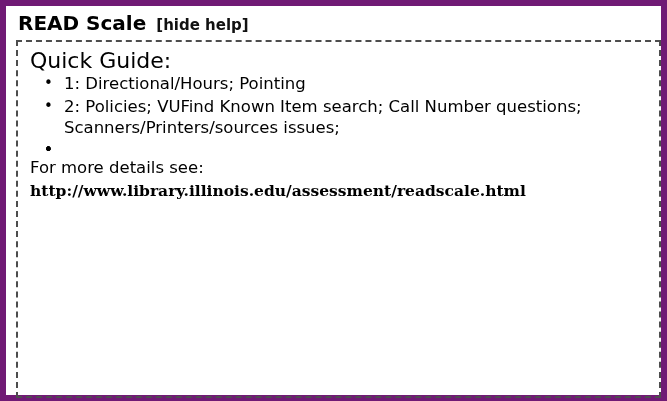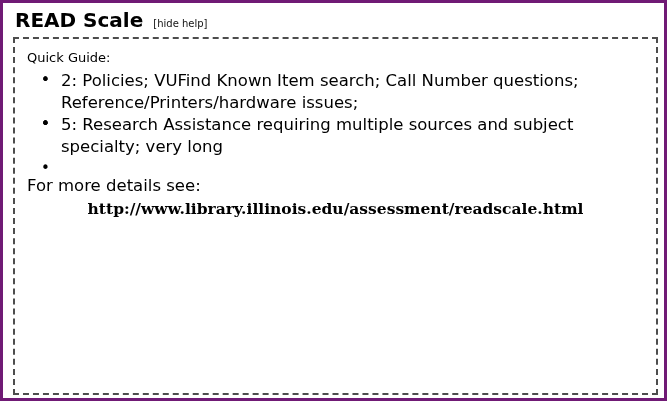--- a/index.html
+++ b/index.html
@@ -14,53 +14,53 @@
     color: #000000;
     overflow: hidden;
   }
   .panel {
     position: absolute;
     left: 0;
     top: 0;
     width: 667px;
     height: 401px;
     background: #ffffff;
-    border: 3px solid #701a75;
+    border: 6px solid #701a75;
     box-sizing: border-box;
     padding: 6px 10px 8px 10px;
   }
   .header {
     display: flex;
     align-items: baseline;
     gap: 10px;
     margin: 0 0 6px 2px;
   }
   .title {
     font-size: 20px;
     font-weight: bold;
     letter-spacing: 0px;
     line-height: 22px;
   }
   .hide-help {
-    font-size: 10px;
-    font-weight: normal;
+    font-size: 15px;
+    font-weight: bold;
     color: #111111;
     cursor: pointer;
     line-height: 15px;
   }
   .guide-box {
     border: 2px dashed #4d4d4d;
     box-sizing: border-box;
     width: 645px;
     height: 358px;
     padding: 8px 12px 6px 12px;
     overflow: hidden;
   }
   .quick-guide-label {
-    font-size: 13px;
+    font-size: 22px;
     line-height: 21px;
     margin: 0 0 2px 0;
   }
   ul.levels {
     list-style: none;
     margin: 0;
     padding: 0;
   }
   ul.levels li {
     position: relative;
@@ -83,53 +83,52 @@
     font-size: 16.5px;
     line-height: 22px;
   }
   .footer-url {
     font-family: "DejaVu Serif", serif;
     font-size: 15.5px;
     font-weight: bold;
     line-height: 22px;
     margin-top: 1px;
     word-break: break-all;
-    text-align: center;
   }
 </style>
 </head>
 <body>
 
 <div class="panel">
 
   <div class="header">
     <div class="title">READ Scale</div>
     <div class="hide-help">[hide help]</div>
   </div>
 
   <div class="guide-box">
     <div class="quick-guide-label">Quick Guide:</div>
 
     <ul class="levels">
       <li>
         <span class="bullet">•</span>
+        <span>1: Directional/Hours; Pointing</span>
       </li>
       <li>
         <span class="bullet">•</span>
-        <span>2: Policies; VUFind Known Item search; Call Number questions; Reference/Printers/hardware issues;</span>
+        <span>2: Policies; VUFind Known Item search; Call Number questions; Scanners/Printers/sources issues;</span>
       </li>
       <li>
         <span class="bullet">•</span>
       </li>
       <li>
         <span class="bullet">•</span>
       </li>
       <li>
         <span class="bullet">•</span>
-        <span>5: Research Assistance requiring multiple sources and subject specialty; very long</span>
       </li>
       <li>
         <span class="bullet">•</span>
       </li>
     </ul>
 
     <div class="footer">
       <div class="footer-text">For more details see:</div>
       <div class="footer-url">http://www.library.illinois.edu/assessment/readscale.html</div>
     </div>

